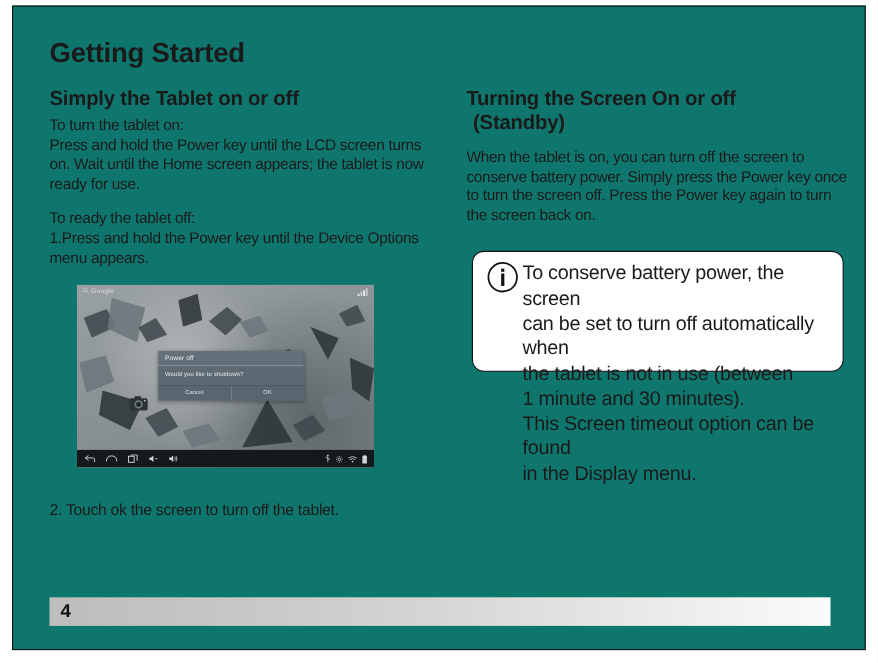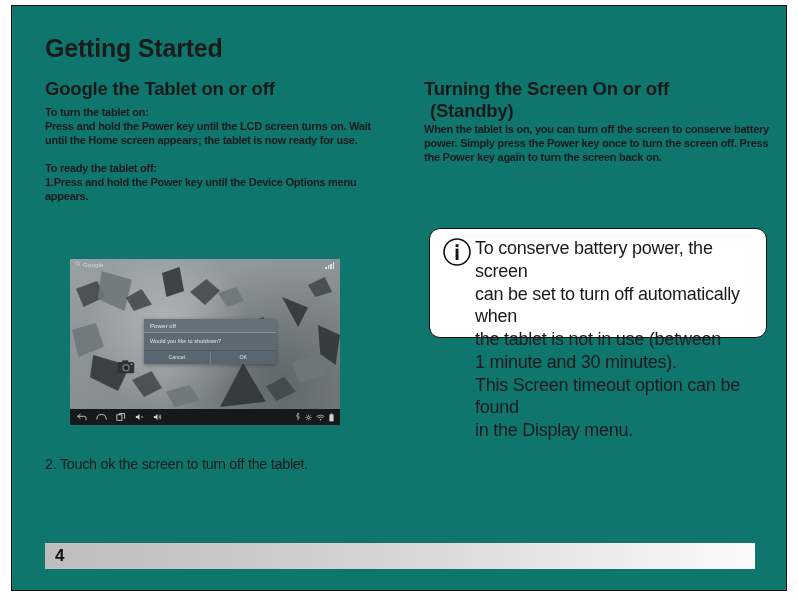--- a/index.html
+++ b/index.html
@@ -38,45 +38,44 @@
   }
 
   .col-heading {
     font-size: 18.5px;
     font-weight: bold;
     line-height: 1.18;
     letter-spacing: -0.2px;
   }
 
   .body-text {
-    font-size: 11px;
+    font-size: 14px;
     line-height: 1.28;
     letter-spacing: -0.25px;
-    font-weight: bold;
   }
   .body-text p { margin: 0; }
   .body-text p.gap { margin-top: 14px; }
 
   
   #left-col {
     position: absolute;
     left: 33px;
     top: 72px;
     width: 350px;
   }
   #left-heading { margin-bottom: 5px; }
 
   
   #right-col {
     position: absolute;
     left: 412px;
     top: 72px;
     width: 350px;
   }
-  #right-heading { margin-bottom: 0; }
+  #right-heading { margin-bottom: 12px; }
   #right-heading .line2 { padding-left: 6px; }
 
   
   #note-box {
     position: absolute;
     left: 417px;
     top: 222px;
     width: 338px;
     height: 110px;
     border: 1.4px solid #111111;
@@ -260,21 +259,21 @@
   }
 </style>
 </head>
 <body>
 
 <div id="page">
 
   <div id="page-title">Getting Started</div>
 
   <div id="left-col">
-    <div id="left-heading" class="col-heading">Google the Tablet on or off</div>
+    <div id="left-heading" class="col-heading">Simply the Tablet on or off</div>
     <div class="body-text">
       <p>To turn the tablet on:</p>
       <p>Press and hold the Power key until the LCD screen turns on. Wait until the Home screen appears; the tablet is now ready for use.</p>
       <p class="gap">To ready the tablet off:</p>
       <p>1.Press and hold the Power key until the Device Options menu appears.</p>
     </div>
   </div>
 
   <div id="right-col">
     <div id="right-heading" class="col-heading">

